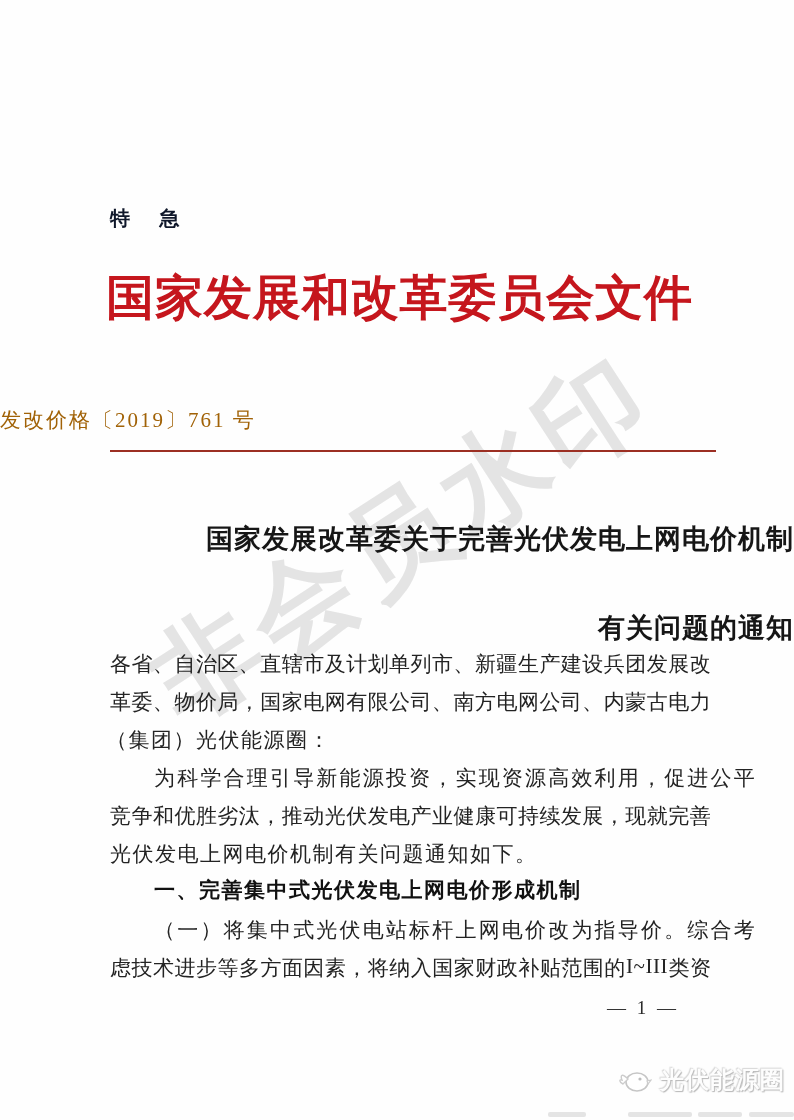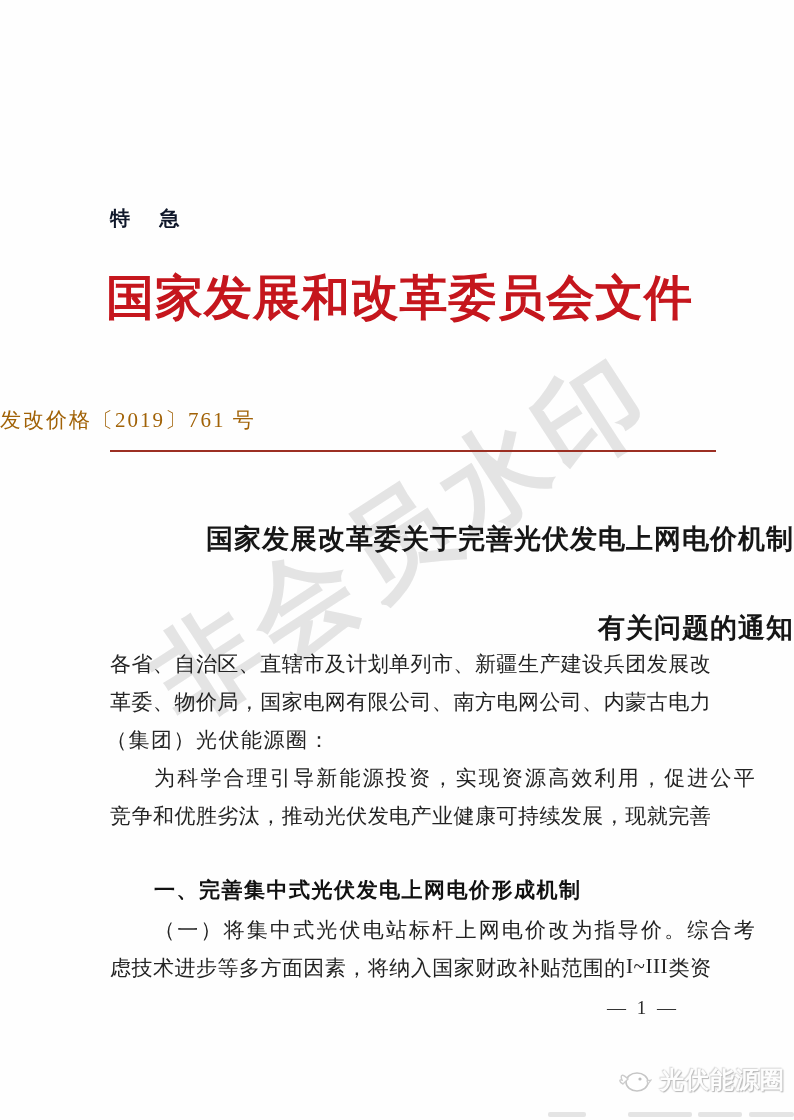--- a/index.html
+++ b/index.html
@@ -239,20 +239,21 @@
       <span>持</span>
       <span>续</span>
       <span>发</span>
       <span>展</span>
       <span>，</span>
       <span>现</span>
       <span>就</span>
       <span>完</span>
       <span>善</span>
     </div>
+  <div class="layer bl plain" style="top:840px">光伏发电上网电价机制有关问题通知如下。</div>
 
   <div class="layer bl sec ind" style="top:876px">一、完善集中式光伏发电上网电价形成机制</div>
 
   <div class="layer bl jl ind" style="top:916px">
       <span>（</span>
       <span>一</span>
       <span>）</span>
       <span>将</span>
       <span>集</span>
       <span>中</span>

